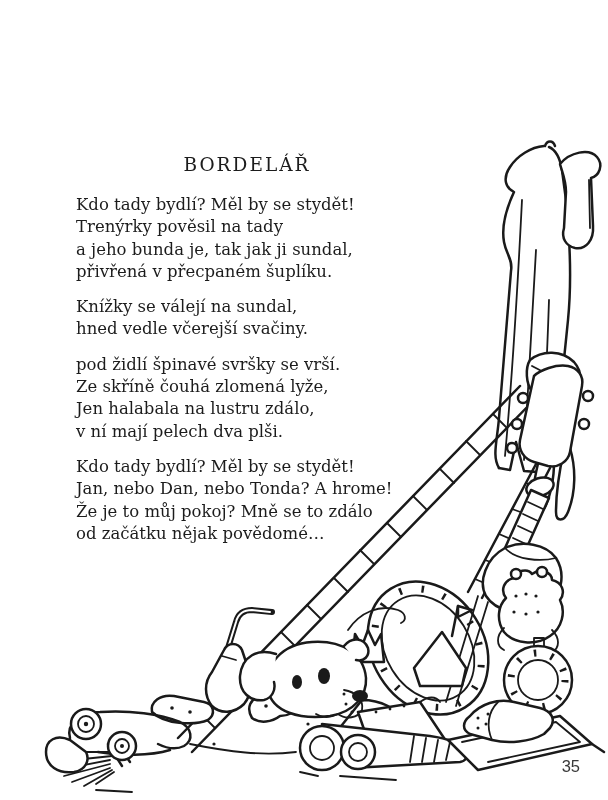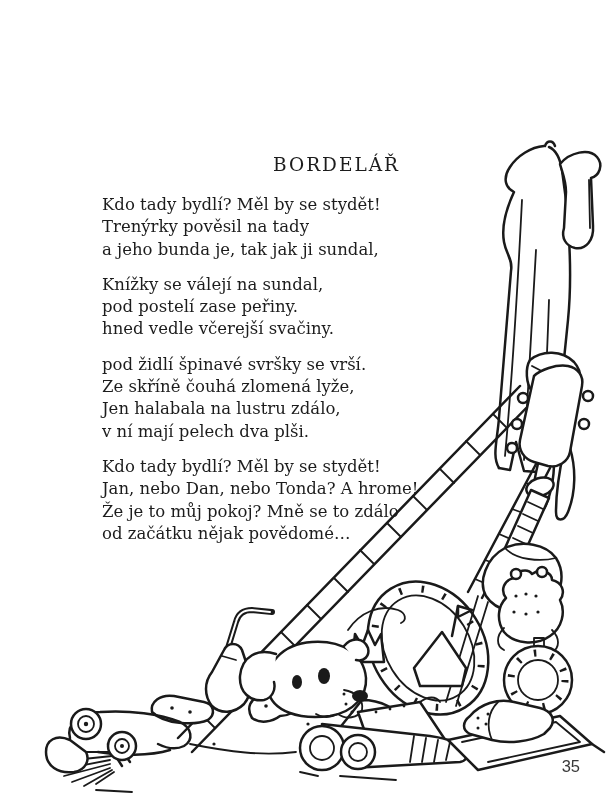--- a/index.html
+++ b/index.html
@@ -4,25 +4,25 @@
 <style>
   html,body{margin:0;padding:0;}
   body{
     width:608px;height:800px;overflow:hidden;position:relative;
     background:#ffffff;
     font-family:"DejaVu Serif", serif;
   }
   .page{position:absolute;inset:0;background:#ffffff;}
   .title{
     position:absolute;left:94px;top:154px;width:306px;
-    text-align:right;font-size:18.5px;letter-spacing:2px;
+    text-align:center;font-size:18.5px;letter-spacing:2px;
     color:#1c1c1c;font-weight:500;
   }
   .poem{
-    position:absolute;left:102px;top:194px;width:330px;
+    position:absolute;left:76px;top:194px;width:330px;
     font-size:16.5px;line-height:22.3px;color:#1c1c1c;
   }
   .stanza{margin:0 0 13px 0;}
   .line{display:block;white-space:nowrap;}
   .pagenum{
     position:absolute;right:28px;top:757px;
     font-family:"Liberation Sans", sans-serif;
     font-size:16.5px;color:#3a3a3a;
   }
   svg.illu{position:absolute;left:0;top:0;width:608px;height:800px;}
@@ -37,24 +37,24 @@
 
 <div class="page">
 
   <div class="title">BORDELÁŘ</div>
 
   <div class="poem">
     <div class="stanza">
       <span class="line">Kdo tady bydlí? Měl by se stydět!</span>
       <span class="line">Trenýrky pověsil na tady</span>
       <span class="line">a jeho bunda je, tak jak ji sundal,</span>
+      <span class="line">přivřená v přecpaném šuplíku.</span>
     </div>
     <div class="stanza">
       <span class="line">Knížky se válejí na sundal,</span>
-      <span class="line">pod postelí zase peřiny.</span>
       <span class="line">hned vedle včerejší svačiny.</span>
     </div>
     <div class="stanza">
       <span class="line">pod židlí špinavé svršky se vrší.</span>
       <span class="line">Ze skříně čouhá zlomená lyže,</span>
       <span class="line">Jen halabala na lustru zdálo,</span>
       <span class="line">v ní mají pelech dva plši.</span>
     </div>
     <div class="stanza">
       <span class="line">Kdo tady bydlí? Měl by se stydět!</span>

